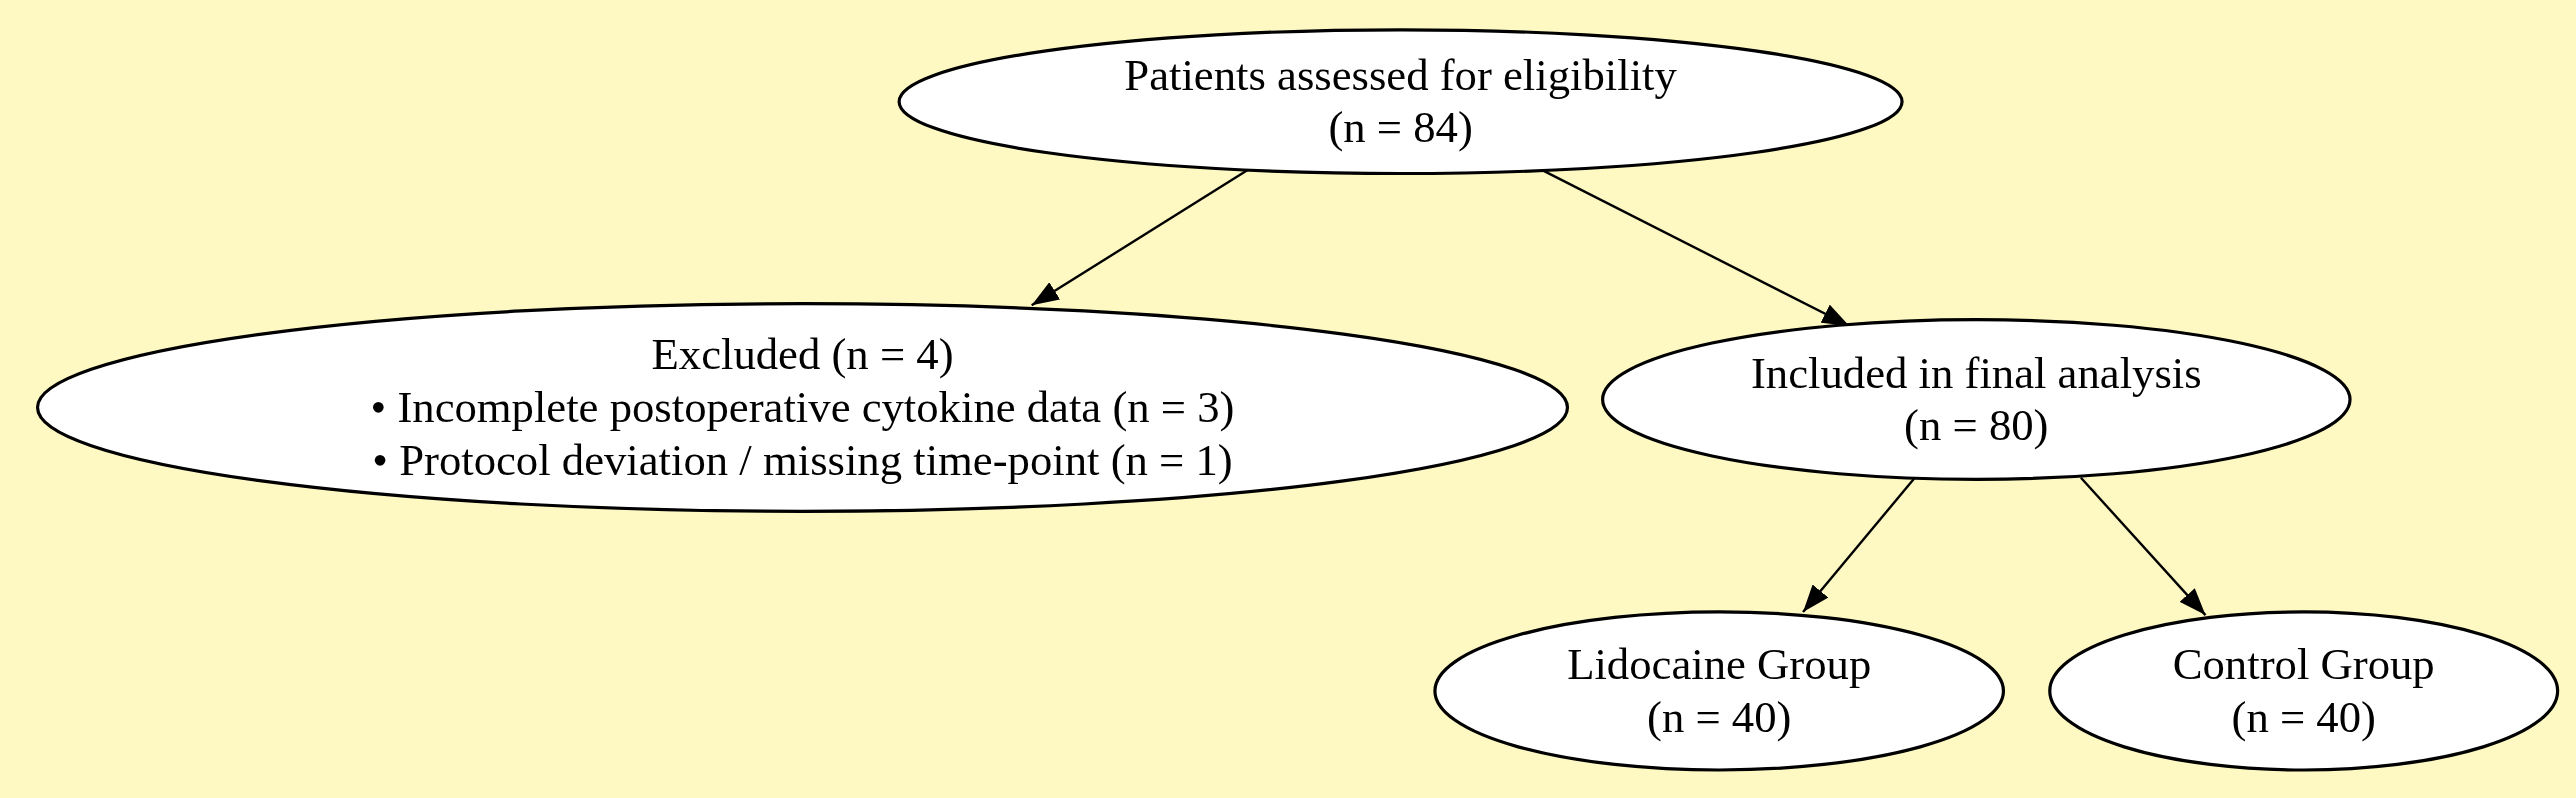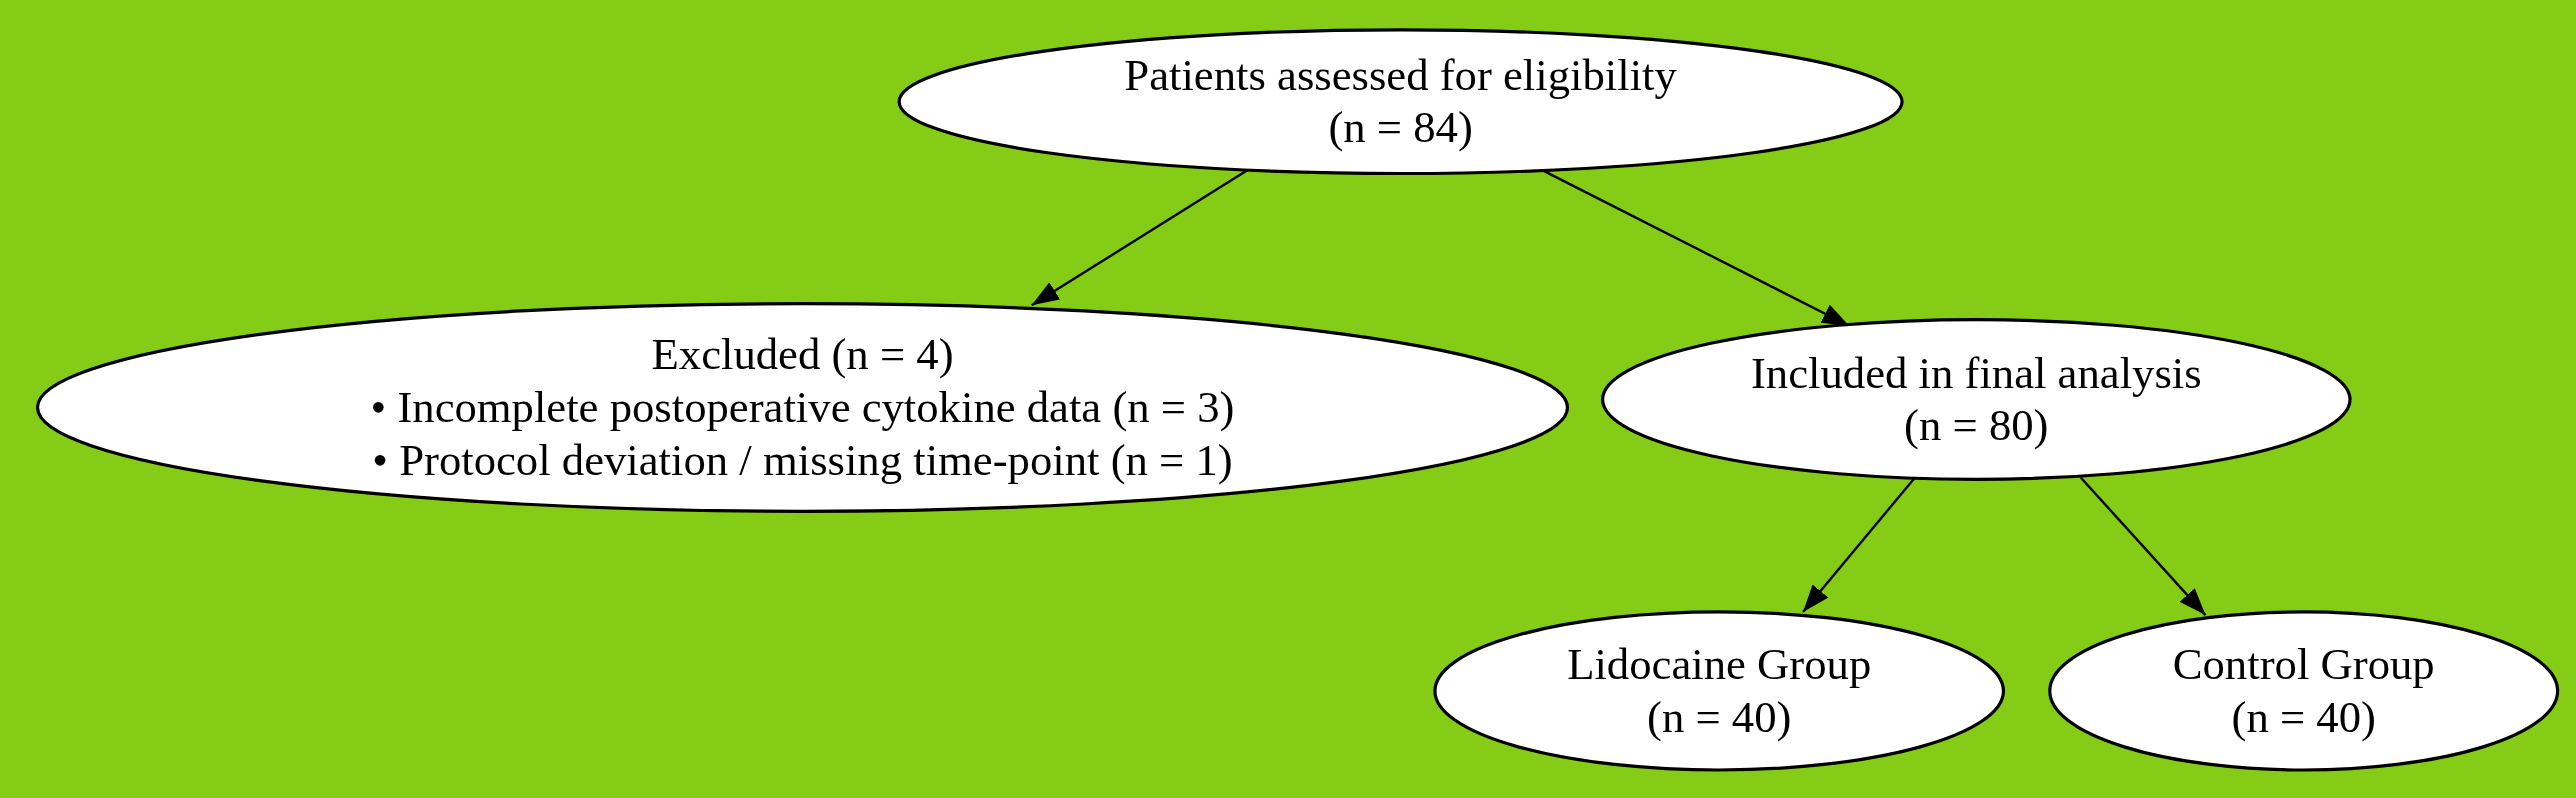--- a/index.html
+++ b/index.html
@@ -4,21 +4,21 @@
 <style>
   html, body {
     margin: 0;
     padding: 0;
     background: #ffffff;
   }
   .canvas {
     position: relative;
     width: 2576px;
     height: 799px;
-    background: #84cc16;
+    background: #fef9c3;
     overflow: hidden;
   }
   svg.flow {
     display: block;
     width: 2576px;
     height: 799px;
     font-family: "Liberation Serif", "DejaVu Serif", serif;
   }
   .node-ellipse {
     fill: #ffffff;

